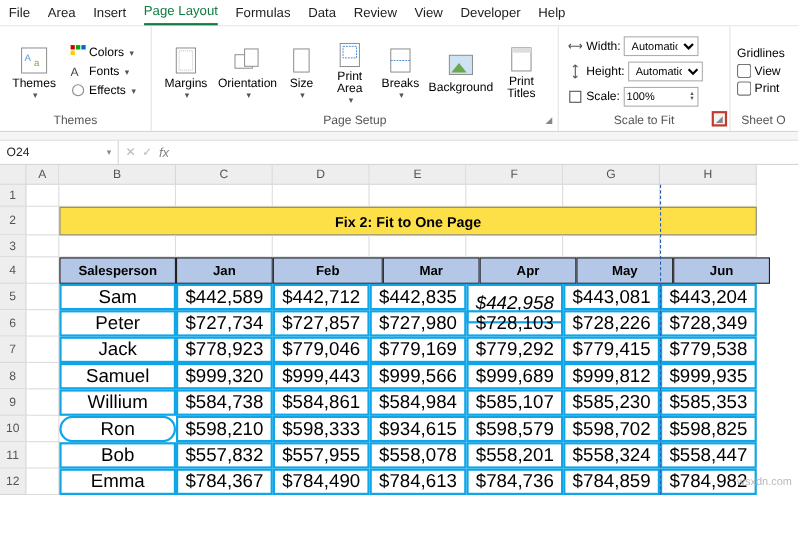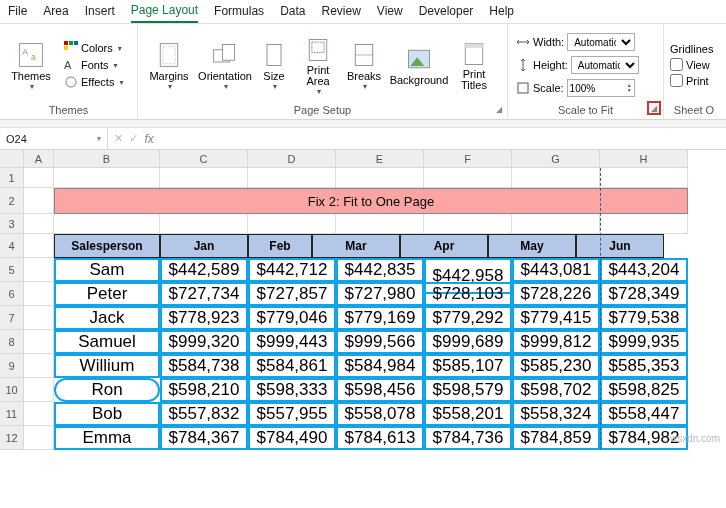--- a/index.html
+++ b/index.html
@@ -42,21 +42,21 @@
 .colhdr { display: flex; margin-left: 24px; }
 .colhdr .ch { border-right: 1px solid #d8d8d8; border-bottom: 1px solid #d8d8d8; background: #eee; text-align: center; font-size: 11px; color: #555; height: 18px; line-height: 18px; }
 .corner { width: 24px; height: 18px; background: #eee; border-right: 1px solid #d8d8d8; border-bottom: 1px solid #d8d8d8; position:absolute; left:0; top:0; }
 .rows { }
 .row { display: flex; }
 .rh { width: 24px; background: #eee; border-right: 1px solid #d8d8d8; border-bottom: 1px solid #d8d8d8; text-align: center; font-size: 11px; color: #555; display:flex; align-items:center; justify-content:center; }
 .cells { display: flex; flex: 1; position: relative; }
 .cell { border-right: 1px solid #dcdcdc; border-bottom: 1px solid #dcdcdc; height: 100%; }
 
 
-.title-banner { background: #fca5a5; font-weight: normal; font-size: 13px; text-align: center; border: 1px solid #888; display:flex; align-items:center; justify-content:center; }
+.title-banner { background: #fde047; font-weight: bold; font-size: 13px; text-align: center; border: 1px solid #888; display:flex; align-items:center; justify-content:center; }
 .thdr { background: #b4c7e7; font-weight: bold; text-align: center; border: 1px solid #222; font-size: 12px; display:flex; align-items:center; justify-content:center; }
 .tcell { text-align: center; border: 2px solid #0ea5e9; font-size: 17px; display:flex; align-items:center; justify-content:center; }
 .page-break { position:absolute; border-right: 1.5px dashed #2a5db0; top:0; bottom:0; }
 
 
 .ico svg { width: 28px; height: 28px; }
 .mini-ico { width:14px; height:14px; display:inline-flex; }
 </style>
 </head>
 <body>
@@ -321,36 +321,36 @@
           <div class="cell" style="width: 88px; height: 20px;"></div>
           <div class="cell" style="width: 88px; height: 20px;"></div>
         </div>
       </div>
       <div class="row">
         <div class="rh" style="height: 24px;">4</div>
         <div class="cells" style="height: 24px;">
           <div class="cell" style="width: 30px; height: 24px;"></div>
           <div class="thdr" style="width: 106px; height: 24px;">Salesperson</div>
           <div class="thdr" style="width: 88px; height: 24px;">Jan</div>
-          <div class="thdr" style="width: 64px; height: 24px;">Feb</div>
+          <div class="thdr" style="width: 100px; height: 24px;">Feb</div>
           <div class="thdr" style="width: 88px; height: 24px;">Mar</div>
           <div class="thdr" style="width: 88px; height: 24px;">Apr</div>
           <div class="thdr" style="width: 88px; height: 24px;">May</div>
           <div class="thdr" style="width: 88px; height: 24px;">Jun</div>
         </div>
       </div>
       <div class="row">
         <div class="rh" style="height: 24px;">5</div>
         <div class="cells" style="height: 24px;">
           <div class="cell" style="width: 30px; height: 24px;"></div>
           <div class="tcell" style="width: 106px; height: 24px;">Sam</div>
           <div class="tcell" style="width: 88px; height: 24px;">$442,589</div>
           <div class="tcell" style="width: 88px; height: 24px;">$442,712</div>
           <div class="tcell" style="width: 88px; height: 24px;">$442,835</div>
-          <div class="tcell" style="width: 88px; height: 36px;">$442,958</div>
+          <div class="tcell" style="width: 88px; height: 36px; font-style: italic;">$442,958</div>
           <div class="tcell" style="width: 88px; height: 24px;">$443,081</div>
           <div class="tcell" style="width: 88px; height: 24px;">$443,204</div>
         </div>
       </div>
       <div class="row">
         <div class="rh" style="height: 24px;">6</div>
         <div class="cells" style="height: 24px;">
           <div class="cell" style="width: 30px; height: 24px;"></div>
           <div class="tcell" style="width: 106px; height: 24px;">Peter</div>
           <div class="tcell" style="width: 88px; height: 24px;">$727,734</div>
@@ -400,21 +400,21 @@
           <div class="tcell" style="width: 88px; height: 24px;">$585,353</div>
         </div>
       </div>
       <div class="row">
         <div class="rh" style="height: 24px;">10</div>
         <div class="cells" style="height: 24px;">
           <div class="cell" style="width: 30px; height: 24px;"></div>
           <div class="tcell" style="width: 106px; height: 24px; border-radius: 12px;">Ron</div>
           <div class="tcell" style="width: 88px; height: 24px;">$598,210</div>
           <div class="tcell" style="width: 88px; height: 24px;">$598,333</div>
-          <div class="tcell" style="width: 88px; height: 24px;">$598,456</div>
+          <div class="tcell" style="width: 88px; height: 24px;">$934,615</div>
           <div class="tcell" style="width: 88px; height: 24px;">$598,579</div>
           <div class="tcell" style="width: 88px; height: 24px;">$598,702</div>
           <div class="tcell" style="width: 88px; height: 24px;">$598,825</div>
         </div>
       </div>
       <div class="row">
         <div class="rh" style="height: 24px;">11</div>
         <div class="cells" style="height: 24px;">
           <div class="cell" style="width: 30px; height: 24px;"></div>
           <div class="tcell" style="width: 106px; height: 24px;">Bob</div>

